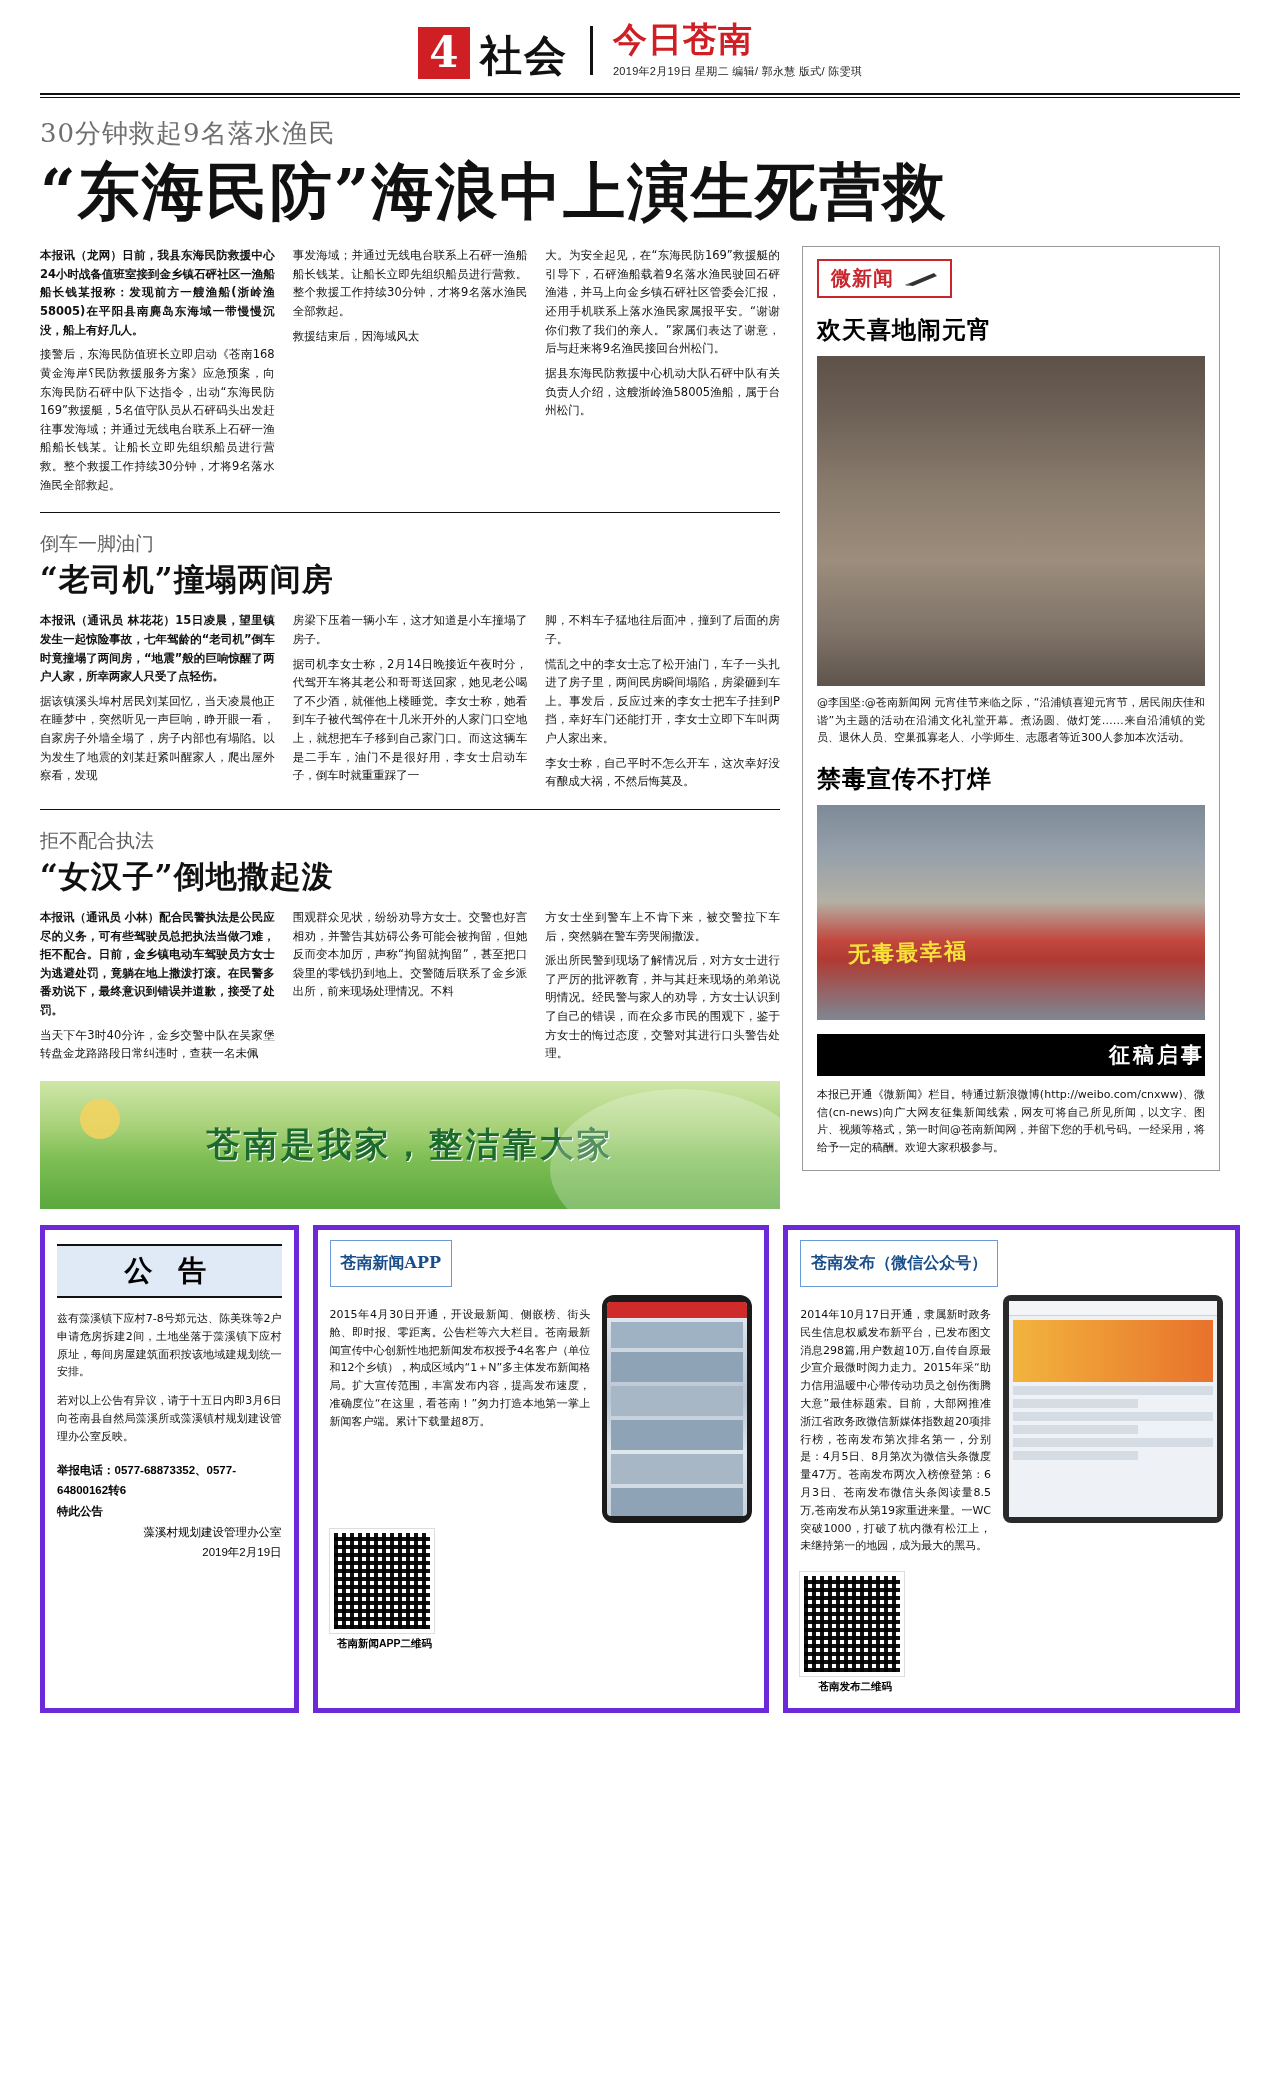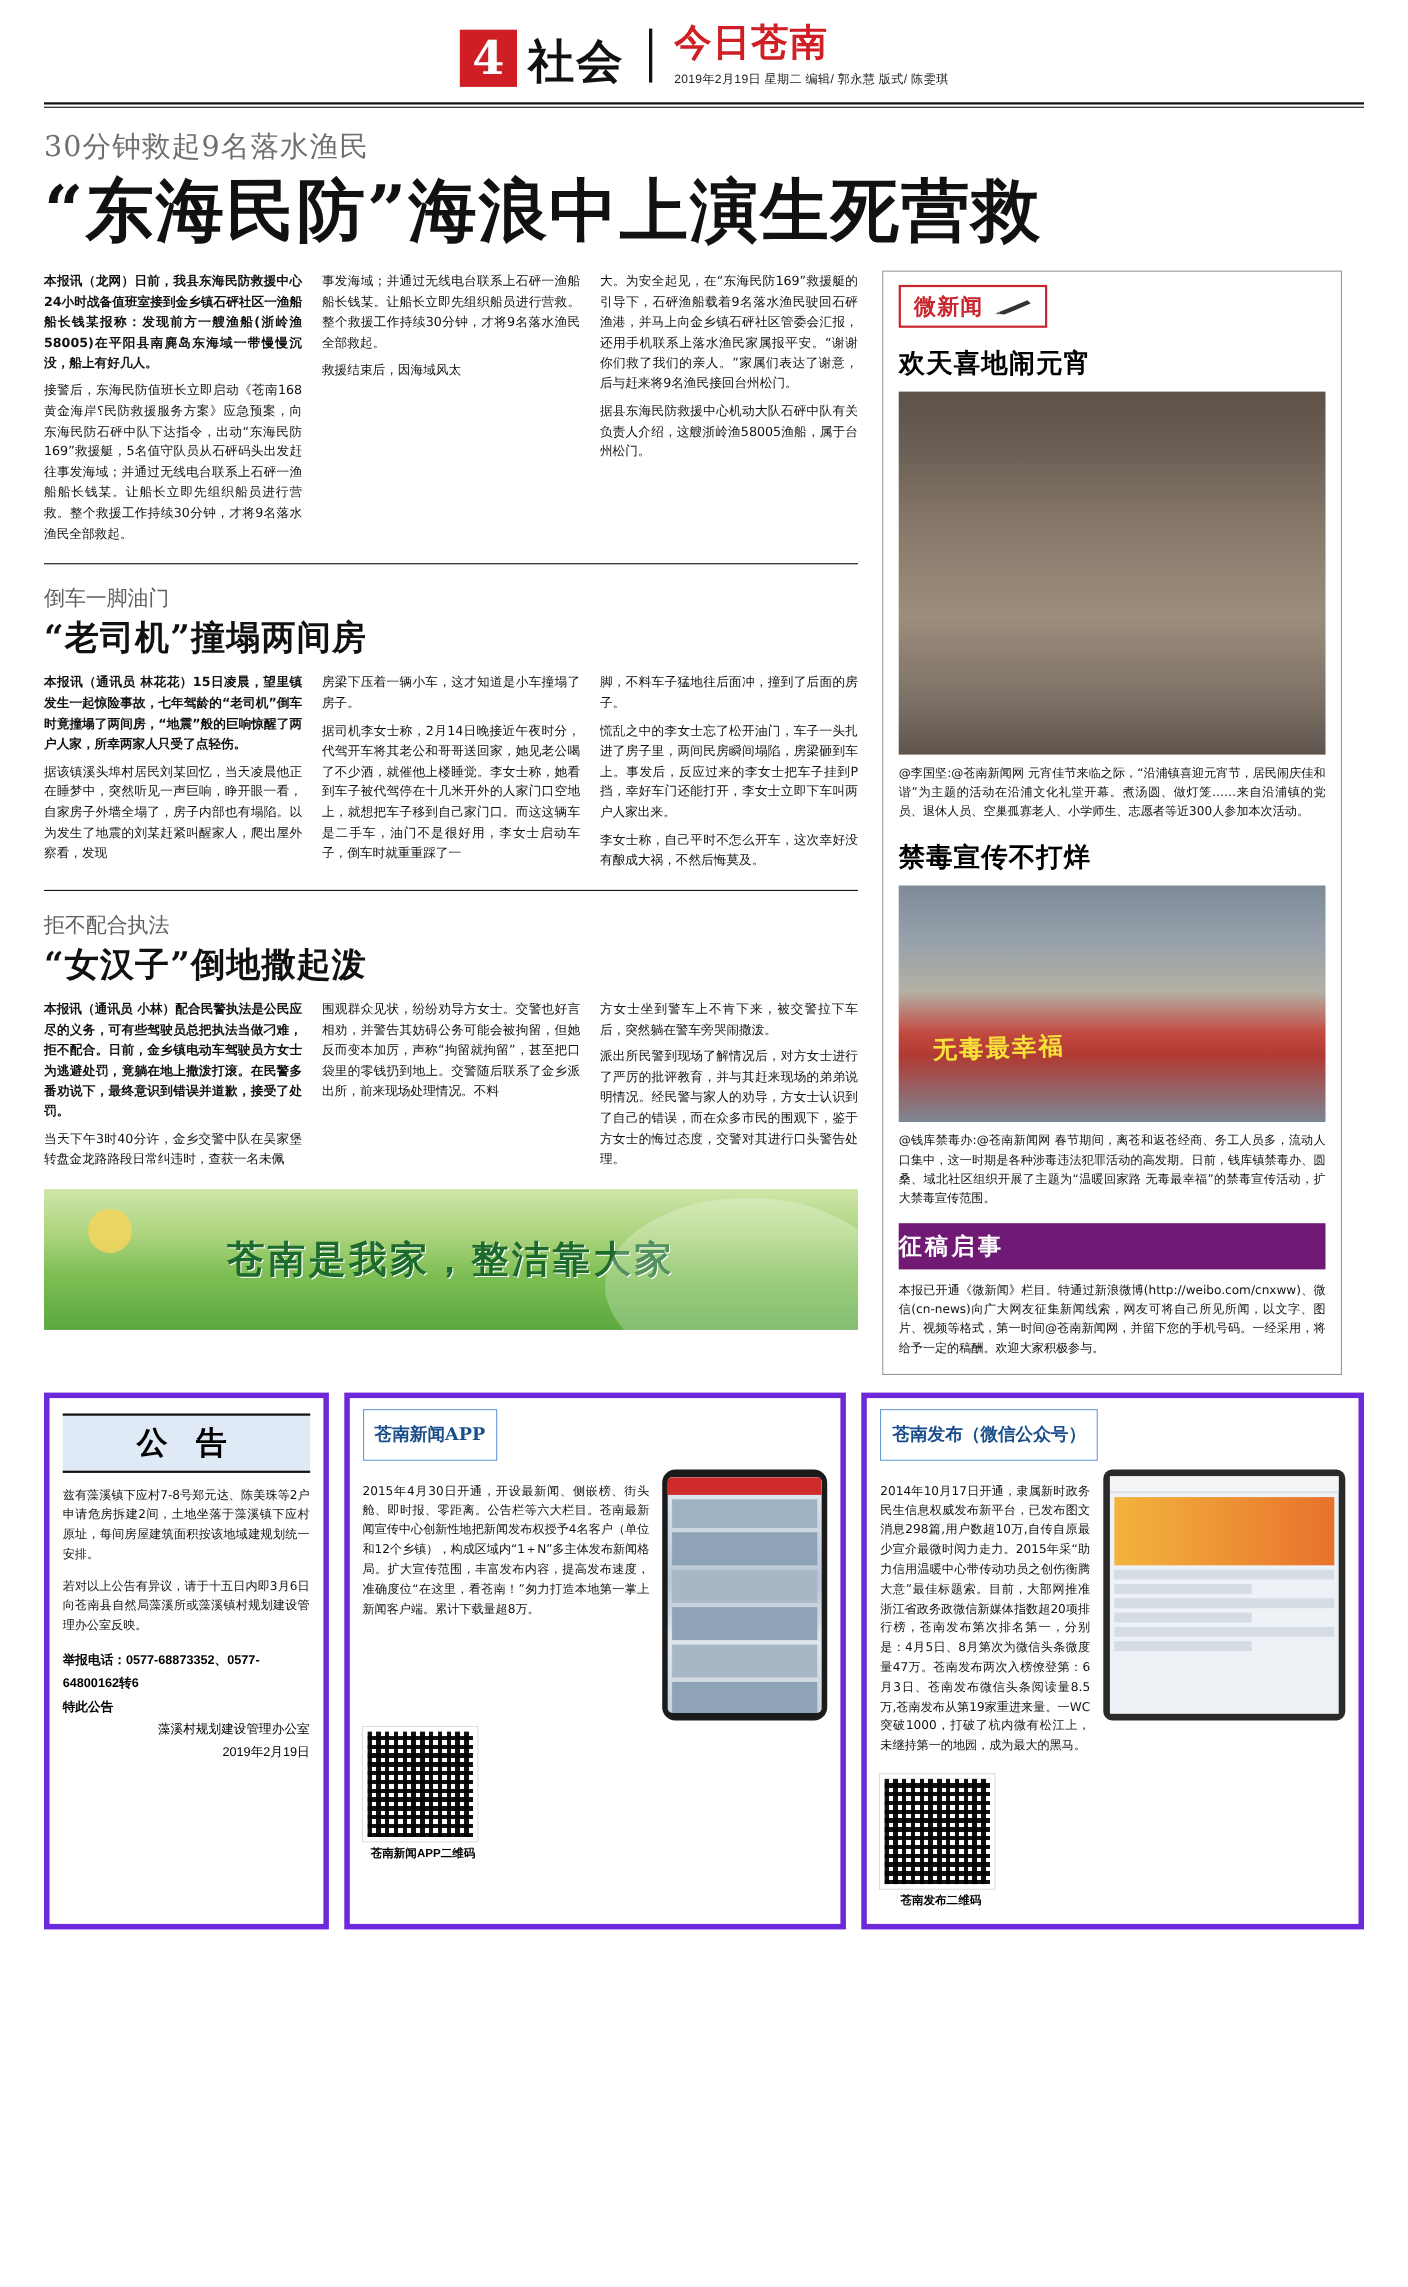--- a/index.html
+++ b/index.html
@@ -41,21 +41,21 @@
   .rbox-head{display:inline-flex;align-items:center;border:2px solid #c9252c;padding:4px 12px;gap:10px;}
   .rbox-head .lbl{color:#c9252c;font-size:20px;font-weight:bold;font-family:"DejaVu Serif",serif;letter-spacing:1px;}
   .pen-icon{width:34px;height:16px;}
   .r-h2{font-size:24px;font-weight:bold;font-family:"DejaVu Serif",serif;margin:16px 0 10px;letter-spacing:1px;}
   .photo{width:100%;background:#8a8f94;position:relative;overflow:hidden;}
   .photo.p1{height:330px;background:
      linear-gradient(180deg,#5d5148 0%,#6e6157 18%,#8a7c6d 40%,#9c8d7c 62%,#7d7167 85%,#5e544b 100%);}
   .photo.p2{height:215px;background:
      linear-gradient(180deg,#7e8a97 0%,#95a0ab 22%,#b4b0a4 45%,#c2483f 63%,#b03a33 72%,#7d8894 100%);}
   .ph-caption{font-size:11px;line-height:1.6;color:#111;text-align:justify;margin-top:8px;font-family:"DejaVu Sans",sans-serif;}
-  .redbar{background:#701a75;color:#fff;text-align:left;font-size:21px;font-weight:bold;font-family:"DejaVu Serif",serif;letter-spacing:3px;padding:7px 0;margin:14px 0 10px;}
+  .redbar{background:#000000;color:#fff;text-align:right;font-size:21px;font-weight:bold;font-family:"DejaVu Serif",serif;letter-spacing:3px;padding:7px 0;margin:14px 0 10px;}
 
   
   .banner{height:128px;margin-top:12px;position:relative;overflow:hidden;background:linear-gradient(180deg,#cfe6a8 0%,#a9d27a 35%,#7fbf55 60%,#5aa83e 100%);display:flex;align-items:center;justify-content:center;}
   .banner .btext{font-size:34px;font-weight:bold;color:#1d6b2c;font-family:"DejaVu Serif",serif;letter-spacing:3px;text-shadow:1px 1px 0 #fff;}
   .banner .sun{position:absolute;left:40px;top:18px;width:40px;height:40px;border-radius:50%;background:#f4d35e;opacity:.85;}
   .banner .hill{position:absolute;right:-30px;bottom:-40px;width:260px;height:160px;border-radius:50%;background:rgba(255,255,255,.25);}
 
   
   .bottom{display:flex;gap:14px;margin-top:16px;padding-bottom:26px;}
   .bbox{border:5px solid #6d28d9;padding:10px 12px 14px;box-sizing:border-box;}
@@ -192,21 +192,20 @@
         </div>
 
         <div class="r-h2">欢天喜地闹元宵</div>
         <div class="photo p1"></div>
         <div class="ph-caption">@李国坚:@苍南新闻网 元宵佳节来临之际，“沿浦镇喜迎元宵节，居民闹庆佳和谐”为主题的活动在沿浦文化礼堂开幕。煮汤圆、做灯笼……来自沿浦镇的党员、退休人员、空巢孤寡老人、小学师生、志愿者等近300人参加本次活动。</div>
 
         <div class="r-h2">禁毒宣传不打烊</div>
         <div class="photo p2">
           <div style="position:absolute;left:8%;top:62%;font-size:22px;font-weight:bold;color:#f7e23a;font-family:'DejaVu Serif',serif;letter-spacing:2px;transform:rotate(-2deg);">无毒最幸福</div>
         </div>
-        <div class="ph-caption">@钱库禁毒办:@苍南新闻网 春节期间，离苍和返苍经商、务工人员多，流动人口集中，这一时期是各种涉毒违法犯罪活动的高发期。日前，钱库镇禁毒办、圆桑、域北社区组织开展了主题为“温暖回家路 无毒最幸福”的禁毒宣传活动，扩大禁毒宣传范围。</div>
 
         <div class="redbar">征稿启事</div>
         <div class="ph-caption">本报已开通《微新闻》栏目。特通过新浪微博(http://weibo.com/cnxww)、微信(cn-news)向广大网友征集新闻线索，网友可将自己所见所闻，以文字、图片、视频等格式，第一时间@苍南新闻网，并留下您的手机号码。一经采用，将给予一定的稿酬。欢迎大家积极参与。</div>
       </div>
     </div>
   </div>
 
   <div class="bottom">
 
     <div class="bbox b1">

